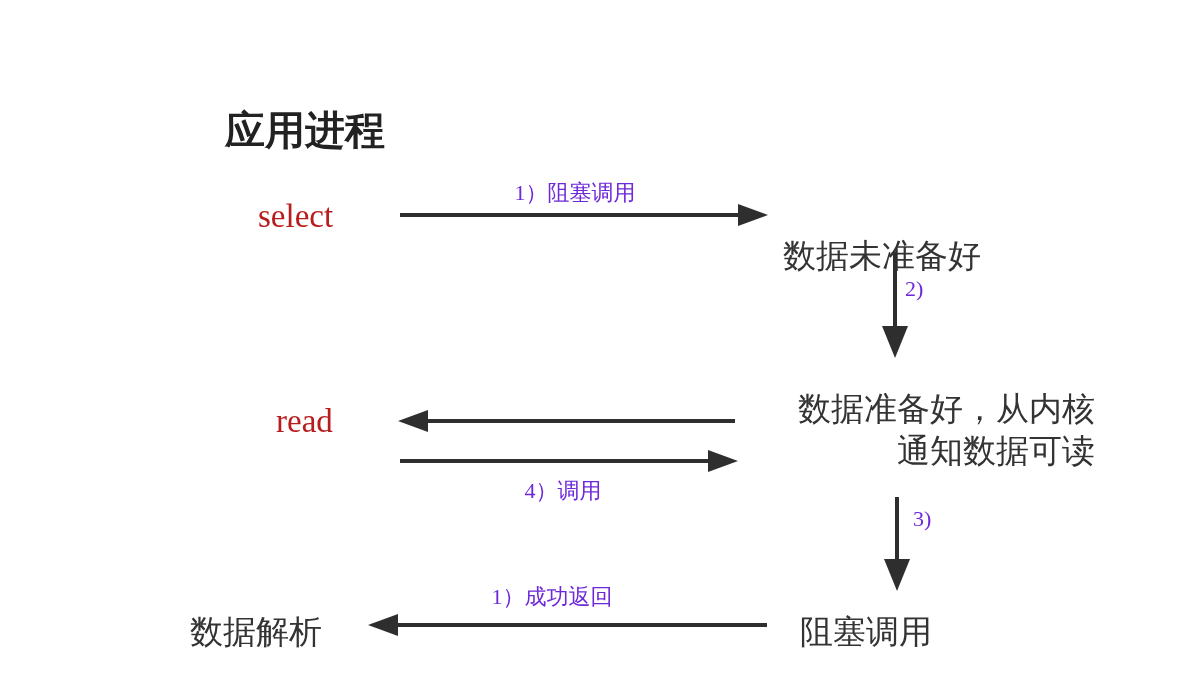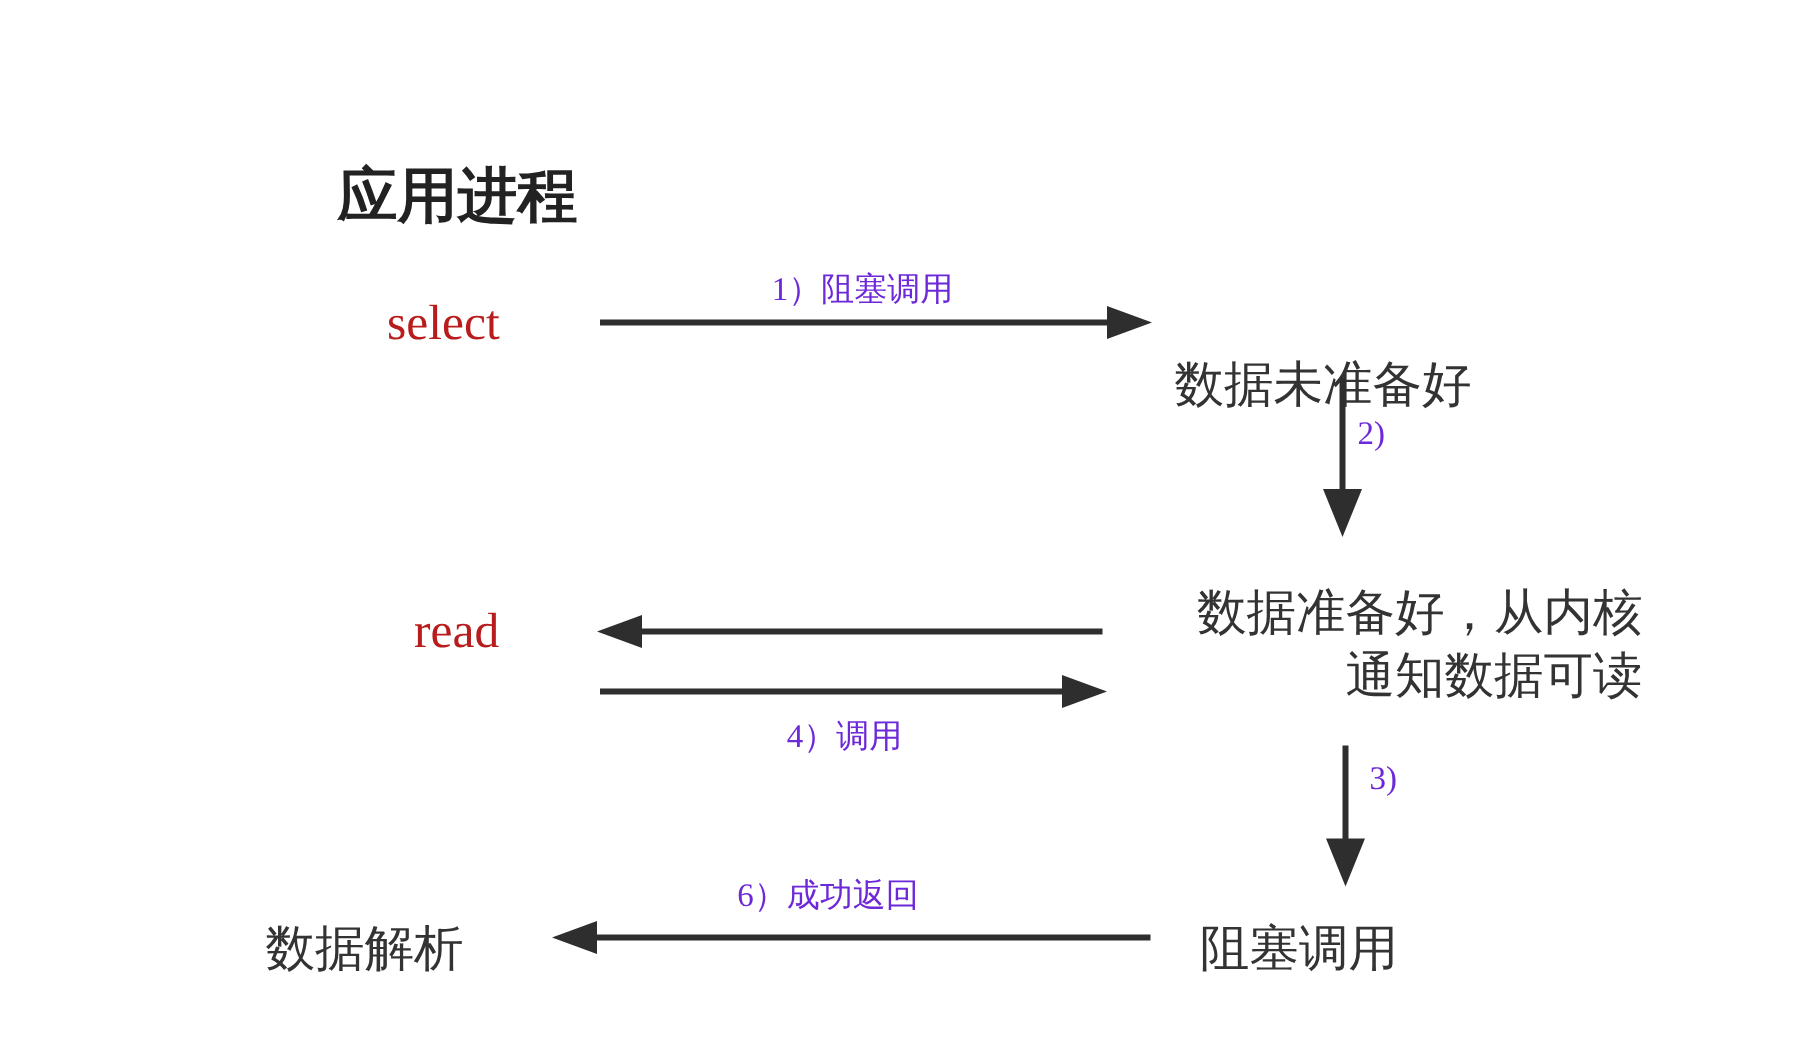--- a/index.html
+++ b/index.html
@@ -101,23 +101,23 @@
     <div class="head-right" style="left:708px; top:450px;"></div>
   </div>
   <div class="lbl" style="left:563px; top:476px;">4）调用</div>
 
   <div>
     <div class="vline" style="left:895px; top:497px; height:64px;"></div>
     <div class="head-down" style="left:884px; top:559px;"></div>
   </div>
   <div class="lbl lbl-side" style="left:913px; top:506px;">3)</div>
 
-  <div class="node" style="left:177px; top:610px;text-align:right;">数据解析</div>
+  <div class="node" style="left:190px; top:610px;text-align:right;">数据解析</div>
 
-  <div class="lbl" style="left:552px; top:582px;">6）成功返回</div>
+  <div class="lbl" style="left:552px; top:582px;">1）成功返回</div>
   <div>
     <div class="hline" style="left:395px; top:623px; width:372px;"></div>
     <div class="head-left" style="left:368px; top:614px;"></div>
   </div>
 
   <div class="node" style="left:800px; top:610px;">阻塞调用</div>
 
 </div>
 
 </body></html>

